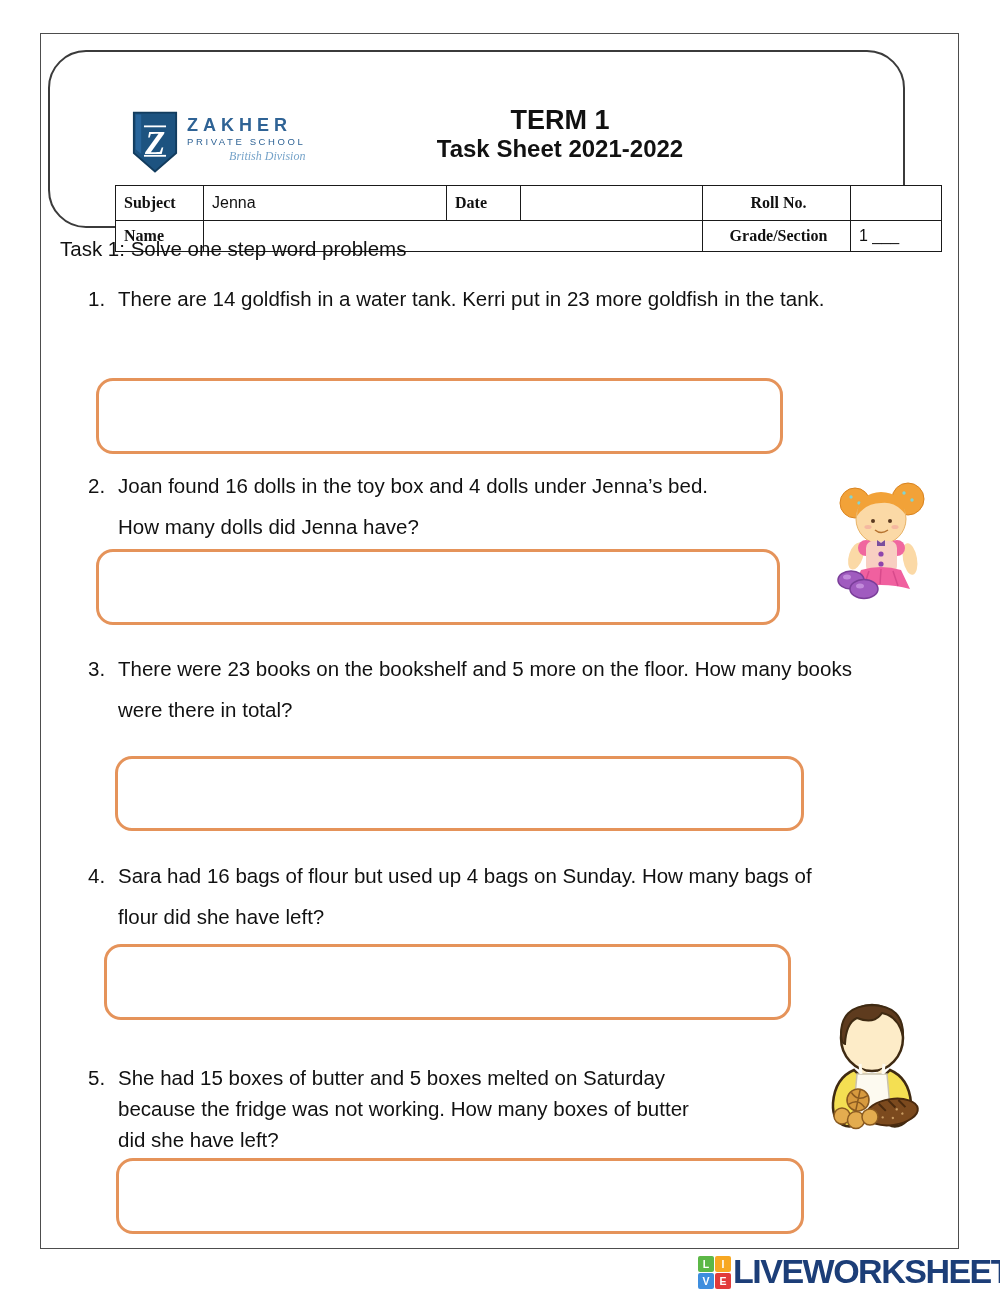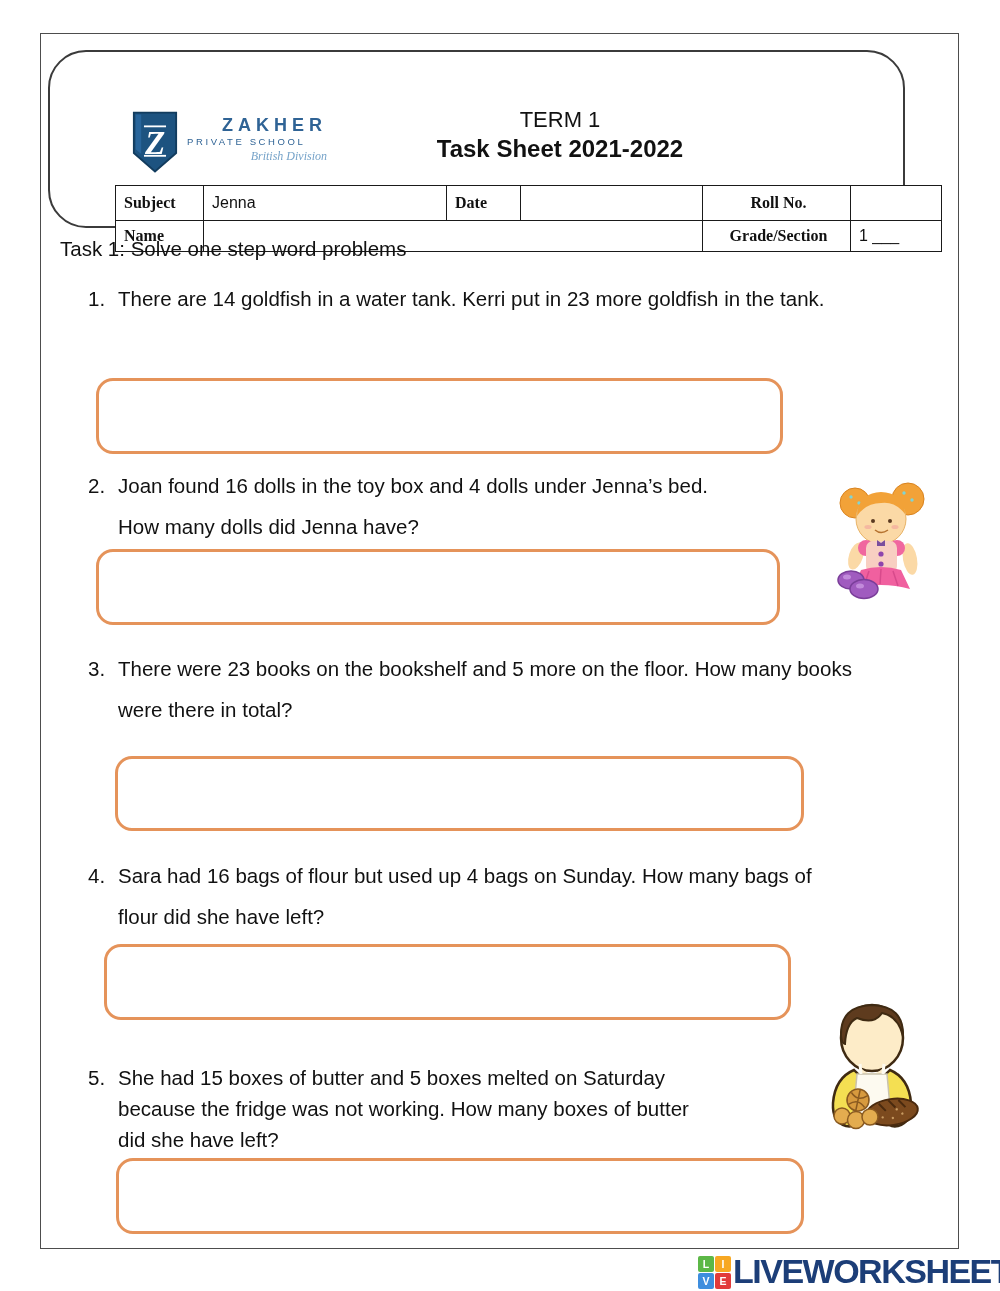--- a/index.html
+++ b/index.html
@@ -13,25 +13,25 @@
     border:1px solid #4d4d4d;box-sizing:border-box;
   }
   
   .header-box{
     position:absolute;left:48px;top:50px;width:857px;height:178px;
     border:2px solid #3b3b3b;border-radius:38px;box-sizing:border-box;background:#fff;
   }
   .logo{position:absolute;left:82px;top:58px;display:flex;align-items:flex-start;}
   .logo svg{display:block;}
   .logo-text{margin-left:9px;margin-top:6px;}
-  .logo-name{font-weight:bold;font-size:18px;letter-spacing:5px;color:#2F6395;line-height:18px;margin-left:35px;}
+  .logo-name{font-weight:bold;font-size:18px;letter-spacing:5px;color:#2F6395;line-height:18px;}
   .logo-sub{font-size:9.5px;letter-spacing:2.6px;color:#2F6395;line-height:12px;margin-top:2px;}
   .logo-div{font-family:"Liberation Serif",serif;font-style:italic;font-size:12px;color:#76A3C9;text-align:right;margin-top:1px;}
   .titles{position:absolute;left:230px;top:55px;width:560px;text-align:center;}
-  .term{font-size:22px;font-weight:normal;line-height:26px;}
+  .term{font-size:27px;font-weight:bold;line-height:26px;}
   .sheet-title{font-size:24px;font-weight:bold;line-height:28px;margin-top:2px;}
   
   table.info{
     position:absolute;left:65px;top:133px;width:826px;border-collapse:collapse;table-layout:fixed;
   }
   table.info td{
     border:1.6px solid #1a1a1a;box-sizing:border-box;overflow:hidden;white-space:nowrap;
     font-size:16px;padding:0 4px 0 8px;vertical-align:middle;background:#fff;
   }
   table.info tr.r1 td{height:35px;}

